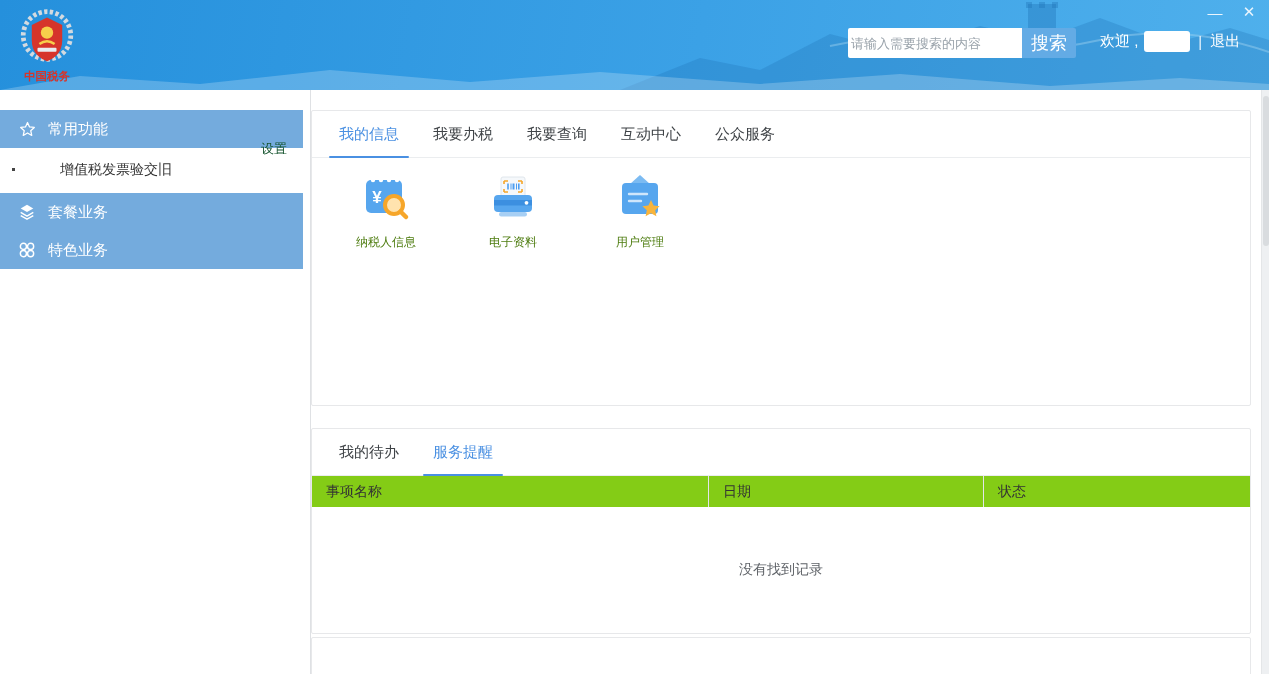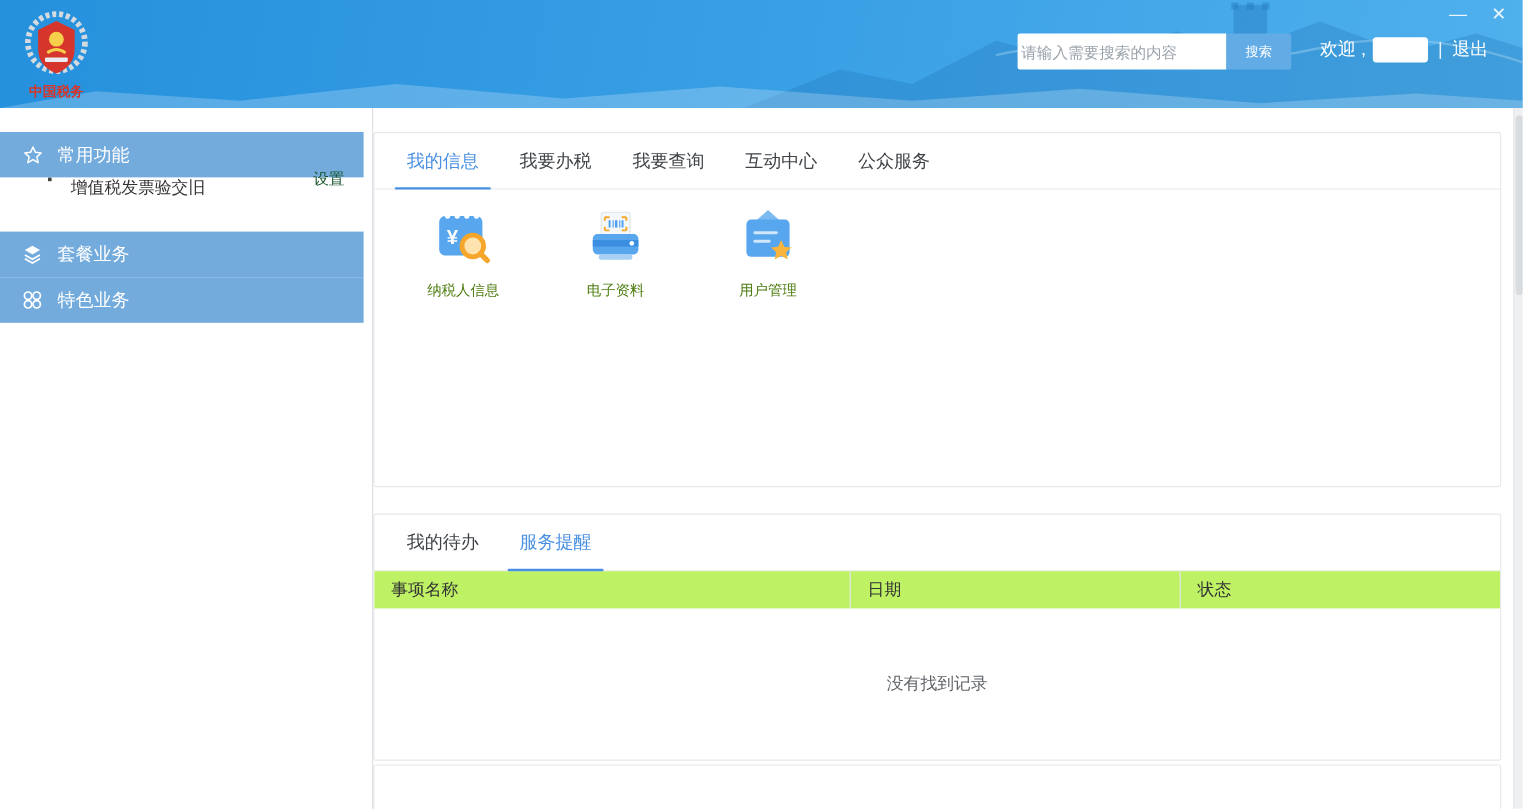--- a/index.html
+++ b/index.html
@@ -12,21 +12,21 @@
     background:linear-gradient(100deg,#2590dc 0%,#3ba1e6 55%,#4fb0ec 100%); overflow:hidden; }
   .header-scene { position:absolute; left:0; top:0; width:1269px; height:90px; pointer-events:none; }
   .logo { position:absolute; left:16px; top:6px; width:62px; height:78px; }
   .app-title { position:absolute; left:80px; top:26px; color:#fff; font-size:23px;
     font-weight:bold; letter-spacing:1.5px; white-space:nowrap; text-shadow:0 1px 2px rgba(0,60,110,.25); }
   .search-wrap { position:absolute; left:848px; top:28px; display:flex; height:30px; }
   .search-input { width:174px; height:30px; border:none; outline:none; padding:0 3px;
     font-size:13px; color:#333; background:#fff; border-radius:2px 0 0 2px; }
   .search-input::placeholder { color:#9aa3ab; }
   .search-btn { width:54px; height:30px; border:none; background:#63abe5; color:#fff;
-    font-size:11px; cursor:pointer; border-radius:0 2px 2px 0;
+    font-size:18px; cursor:pointer; border-radius:0 2px 2px 0;
     font-family:"Liberation Sans","DejaVu Sans",sans-serif; }
   .user-area { position:absolute; left:1100px; top:30px; height:22px; display:flex;
     align-items:center; color:#fff; font-size:15px; white-space:nowrap;justify-content:flex-end; }
   .user-area .welcome { margin-right:6px; }
   .name-box { width:46px; height:21px; background:#fff; border-radius:3px; margin-right:8px; }
   .user-sep { margin-right:8px; color:#e8f4fd; }
   .logout { cursor:pointer; }
   .win-controls { position:absolute; right:10px; top:2px; display:flex; gap:14px;
     color:#eaf5fd; font-size:15px; }
   .win-btn { width:20px; height:20px; display:flex; align-items:center; justify-content:center; cursor:pointer; }
@@ -34,21 +34,21 @@
   
   .sidebar { position:absolute; left:0; top:90px; width:311px; height:584px;
     background:#fff; border-right:1px solid #dfe1e4; }
   .side-spacer { height:20px; }
   .side-item { width:303px; height:38px; background:#74abdd; color:#fff; display:flex;
     align-items:center; padding-left:18px; font-size:15px; cursor:pointer; }
   .side-item .ic { width:18px; height:18px; margin-right:12px; display:flex;
     align-items:center; justify-content:center; }
   .side-action { margin-left:auto; margin-right:16px; font-size:13px; color:#14532d; cursor:pointer;margin-top:40px; }
   .side-sub { width:303px; height:43px; background:#fff; color:#333; display:flex;
-    padding-left:40px; font-size:14px; cursor:pointer; }
+    align-items:center; padding-left:12px; font-size:14px; cursor:pointer;gap:29px; }
   .side-sub .dot { width:3px; height:3px; background:#444; margin-right:16px; }
   .side-gap { height:2px; }
 
   
   .panel { position:absolute; left:311px; width:940px; background:#fff;
     border:1px solid #e7e8ea; border-radius:2px; }
   .panel1 { top:110px; height:296px; }
   .panel2 { top:428px; height:206px; }
   .panel3 { top:637px; height:60px; }
   .tabbar { height:47px; border-bottom:1px solid #ebedef; display:flex;
@@ -58,21 +58,21 @@
   .tab.active { color:#4a90e2; }
   .tab.active::after { content:""; position:absolute; left:-8px; right:-8px; bottom:-1px;
     height:2px; background:#4a90e2; border-radius:1px; }
 
   .features { display:flex; padding:14px 0 0 29px; }
   .feature { width:90px; margin-right:37px; display:flex; flex-direction:column;
     align-items:center; cursor:pointer; }
   .feature .fic { width:52px; height:52px; }
   .feature .flabel { margin-top:10px; font-size:12px; color:#4d7c0f; white-space:nowrap; }
 
-  .thead { display:flex; height:31px; background:#bef264; align-items:flex-start;
+  .thead { display:flex; height:31px; background:#84cc16; align-items:flex-start;
     font-size:14px; color:#333; }
   .th { padding-left:14px; height:100%; display:flex; align-items:center; }
   .th1 { width:396px; }
   .th2 { width:275px; border-left:1px solid #e3e5e9; }
   .th3 { flex:1; border-left:1px solid #e3e5e9; }
   .empty-zone { height:126px; display:flex; align-items:center; justify-content:center; }
   .empty-text { font-size:14px; color:#5f6368; }
 
   .scrollbar { position:absolute; right:0; top:90px; width:8px; height:584px;
     background:#eef0f2; border-left:1px solid #e4e6e8; cursor:pointer; }

